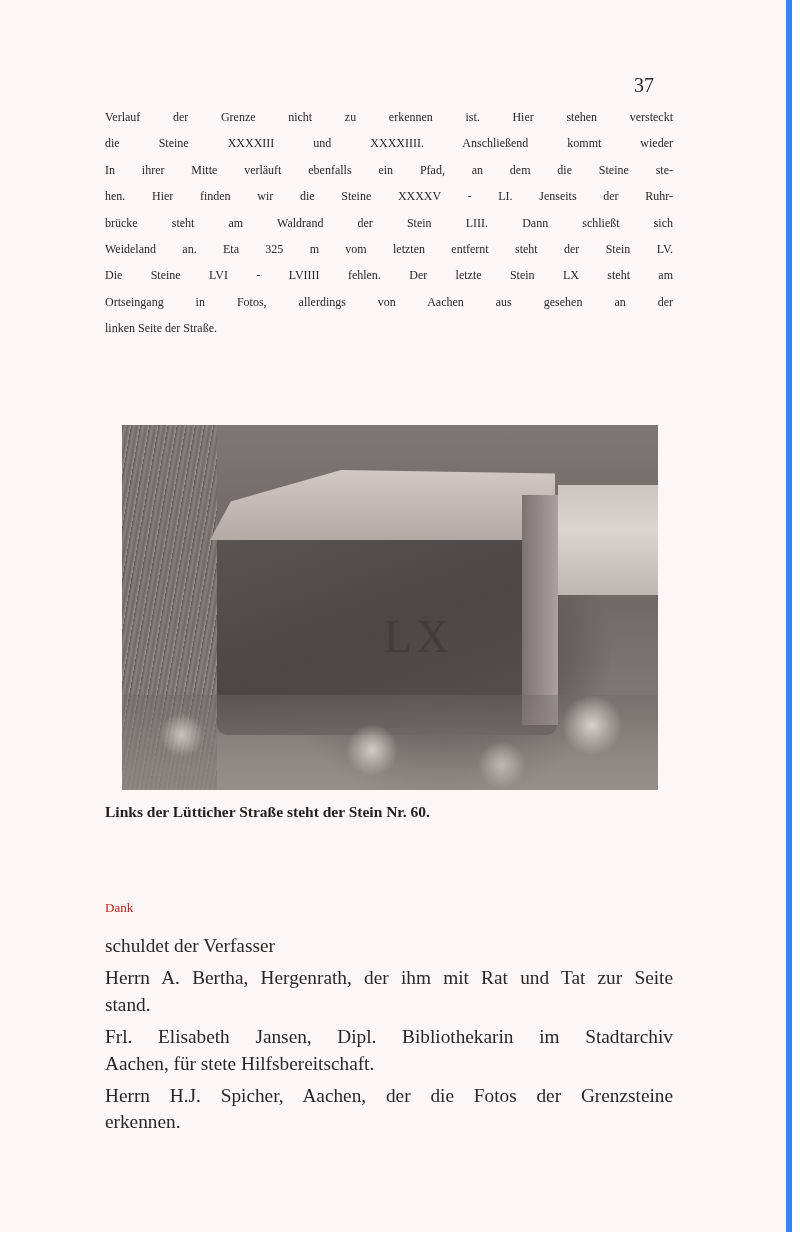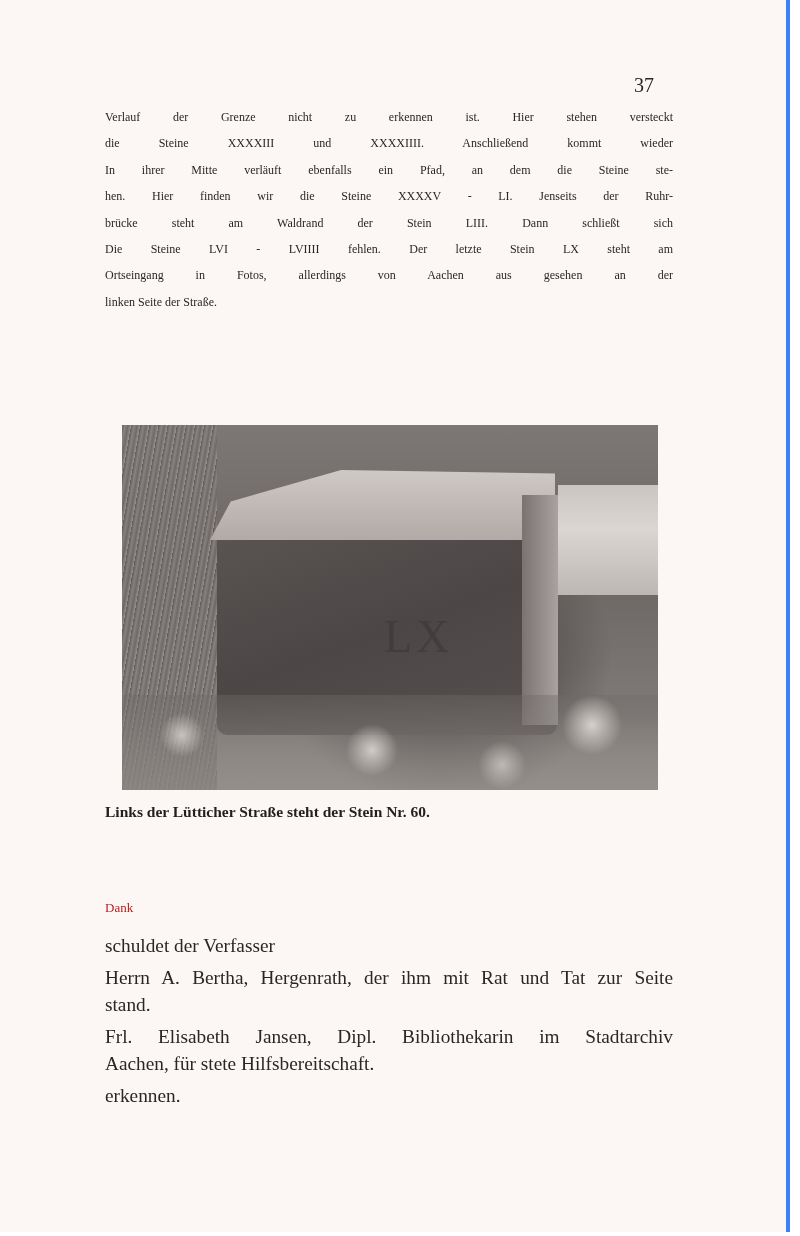--- a/index.html
+++ b/index.html
@@ -5,21 +5,21 @@
     html, body { margin: 0; padding: 0; }
     body {
       width: 800px; height: 1236px; position: relative; overflow: hidden;
       background: #ffffff;
       font-family: "Liberation Serif", "DejaVu Serif", serif;
       color: #2b2626;
     }
     .page {
       position: absolute; left: 0; top: 0; width: 786px; height: 1232px;
       background: #fcf7f4;
-      border-right: 4px solid #3b82f6;
+      border-right: 6px solid #3b82f6;
     }
     .bleed {
       position: absolute; left: 0; top: 0; width: 786px; height: 1232px;
       overflow: hidden; pointer-events: none;
     }
     .page-number {
       position: absolute; left: 622px; top: 74px; width: 32px;
       font-size: 20px; text-align: right; color: #2b2626;
     }
     .body-text {
@@ -97,20 +97,21 @@
   <div class="bleed"></div>
 
   <div class="page-number">37</div>
 
   <div class="body-text">
     <span class="line">Verlauf der Grenze nicht zu erkennen ist. Hier stehen versteckt</span>
     <span class="line">die Steine XXXXIII und XXXXIIII. Anschließend kommt wieder</span>
     <span class="line">In ihrer Mitte verläuft ebenfalls ein Pfad, an dem die Steine ste-</span>
     <span class="line">hen. Hier finden wir die Steine XXXXV - LI. Jenseits der Ruhr-</span>
     <span class="line">brücke steht am Waldrand der Stein LIII. Dann schließt sich</span>
+    <span class="line">Weideland an. Eta 325 m vom letzten entfernt steht der Stein LV.</span>
     <span class="line">Die Steine LVI - LVIIII fehlen. Der letzte Stein LX steht am</span>
     <span class="line">Ortseingang in Fotos, allerdings von Aachen aus gesehen an der</span>
     <span class="line last">linken Seite der Straße.</span>
   </div>
 
   <div class="photo">
     <div class="grass"></div>
     <div class="wall"></div>
     <div class="stone-body"></div>
     <div class="stone-top"></div>
@@ -129,17 +130,18 @@
     </span>
     <span class="p">
       <span class="line">Herrn A. Bertha, Hergenrath, der ihm mit Rat und Tat zur Seite</span>
       <span class="line last">stand.</span>
     </span>
     <span class="p">
       <span class="line">Frl. Elisabeth Jansen, Dipl. Bibliothekarin im Stadtarchiv</span>
       <span class="line last">Aachen, für stete Hilfsbereitschaft.</span>
     </span>
     <span class="p">
+      <span class="line">Herrn H.J. Spicher, Aachen, der die Fotos der Grenzsteine</span>
       <span class="line last">erkennen.</span>
     </span>
   </div>
 
 </div>
 
 </body></html>

